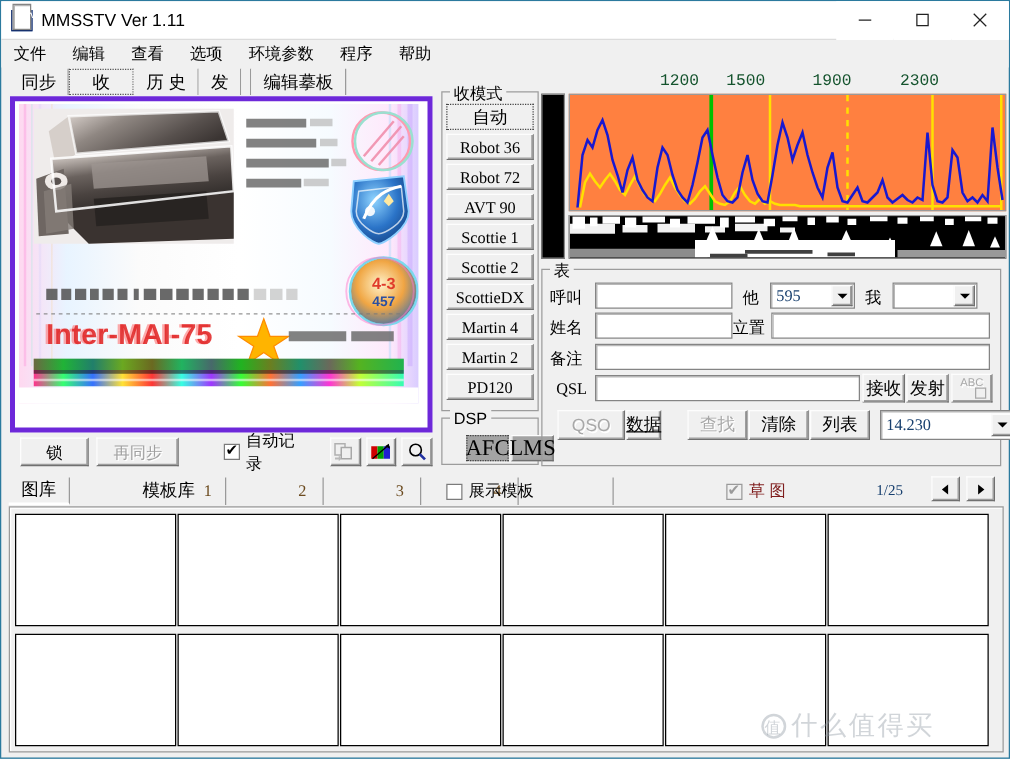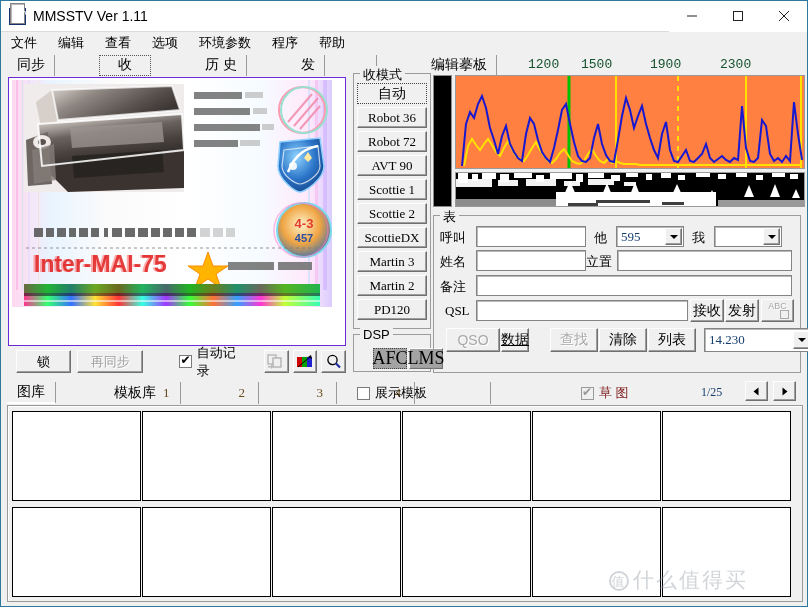--- a/index.html
+++ b/index.html
@@ -63,42 +63,42 @@
     display: flex; align-items: center;
     padding-left: 10px;
     font-size: 13px;
   }
   .menu-item { margin-right: 21px; color: #000; white-space: nowrap; }
 
   
   .tabstrip {
     position: absolute; left: 6px; top: 53px;
     height: 22px;
-    display: flex; align-items: center; gap: 44px;
+    display: flex; align-items: flex-end;
   }
   .tab {
     height: 21px;
     padding: 0 9px;
     font-size: 14px;
     background: #f0f0f0;
     border-left: 1px solid #f0f0f0;
     border-right: 1px solid #9a9a9a;
     display: flex; align-items: center; justify-content: center;
     color: #000;
     white-space: nowrap;
   }
   .tab.sel { border: 1px dotted #555; background: #f0f0f0; min-width: 52px; }
   .tab.sep { border-right: 1px solid #9a9a9a; width: 8px; padding: 0; }
 
   
   .rxpanel {
     position: absolute; left: 7px; top: 76px;
     width: 338px; height: 269px;
     background: #ffffff;
-    border: 1px solid #6d28d9;
+    border: 4px solid #6d28d9;
     overflow: hidden;
   }
   .rximage {
     position: absolute; left: 3px; top: 2px;
     width: 320px; height: 240px;
     background: #ffffff;
     overflow: hidden;
   }
 
   
@@ -597,21 +597,21 @@
 
   <div class="groupbox rxmode">
     <div class="legend">收模式</div>
     <div class="modebtn active" style="top:9px;">自动</div>
     <div class="modebtn" style="top:33px;">Robot 36</div>
     <div class="modebtn" style="top:57px;">Robot 72</div>
     <div class="modebtn" style="top:81px;">AVT 90</div>
     <div class="modebtn" style="top:105px;">Scottie 1</div>
     <div class="modebtn" style="top:129px;">Scottie 2</div>
     <div class="modebtn" style="top:153px;">ScottieDX</div>
-    <div class="modebtn" style="top:177px;">Martin 3</div>
+    <div class="modebtn" style="top:177px;">Martin 4</div>
     <div class="modebtn" style="top:201px;">Martin 2</div>
     <div class="modebtn" style="top:225px;">PD120</div>
   </div>
 
   <div class="groupbox dspbox">
     <div class="legend">DSP</div>
     <div class="dspbtn on" style="left:3px;">AFC</div>
     <div class="dspbtn" style="left:39px;">LMS</div>
   </div>
 

